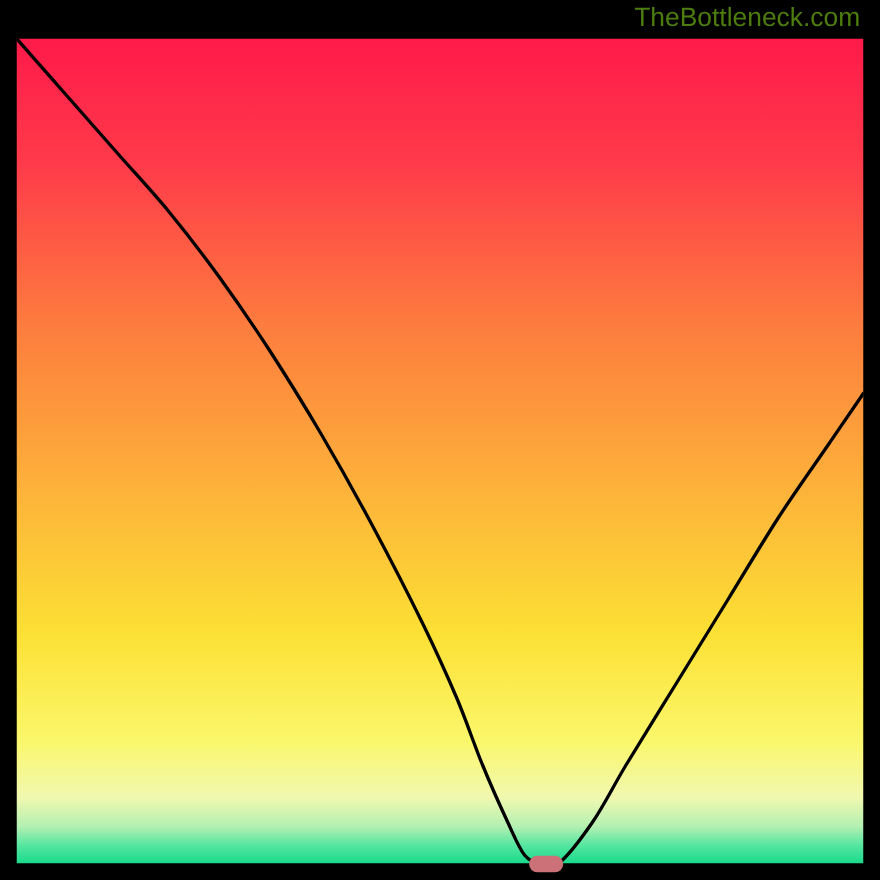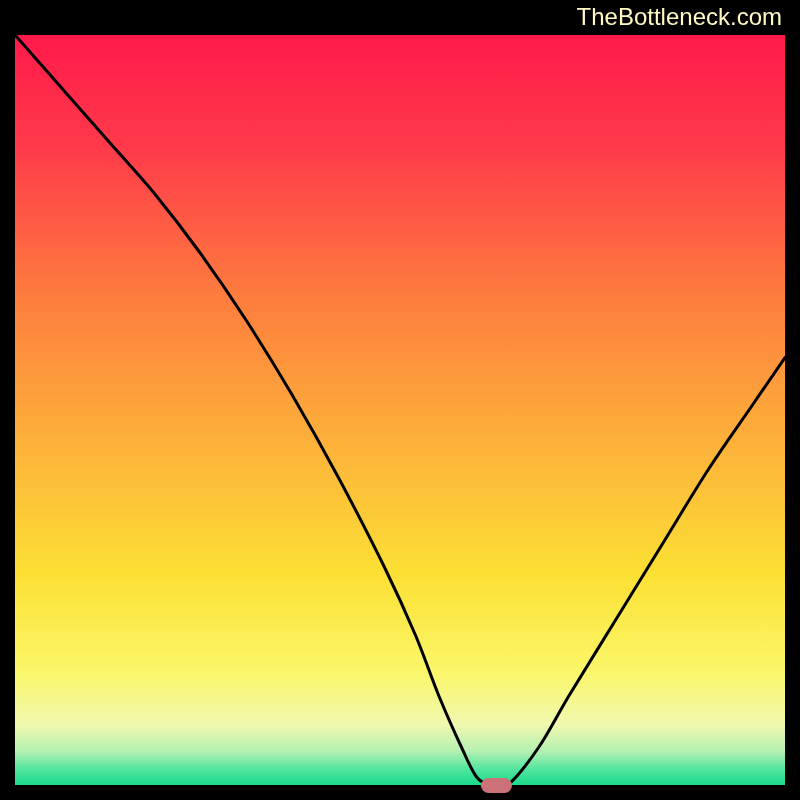--- a/index.html
+++ b/index.html
@@ -23,21 +23,21 @@
     position: absolute;
     left: 0;
     top: 0;
     width: 770px;
     height: 750px;
   }
   .watermark {
     position: absolute;
     top: 3px;
     right: 18px;
-    color: #fef9c3;
+    color: #4d7c0f;
     font-size: 24px;
     font-weight: 500;
     letter-spacing: 0px;
   }
   .marker {
     position: absolute;
     width: 30px;
     height: 14px;
     background: #cb7177;
     border-radius: 7px;

